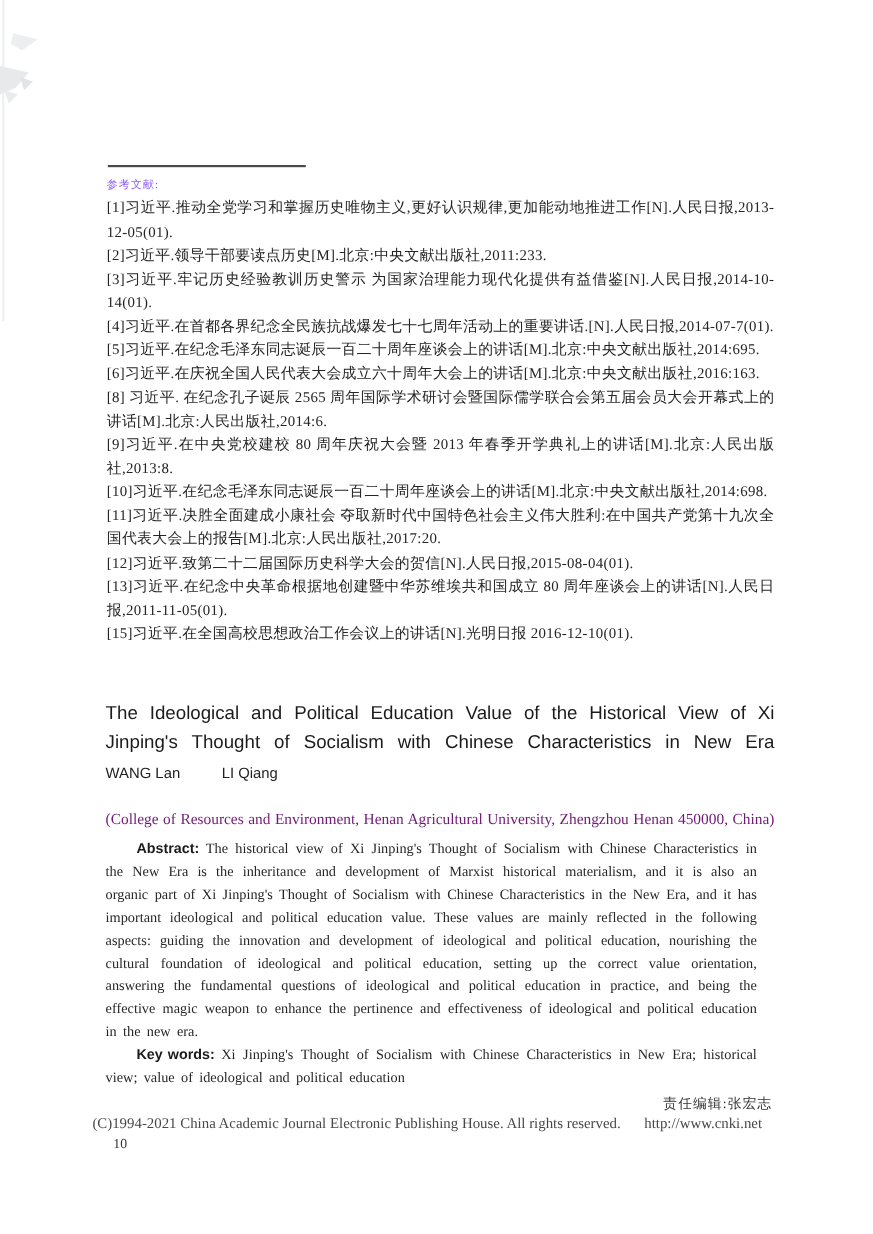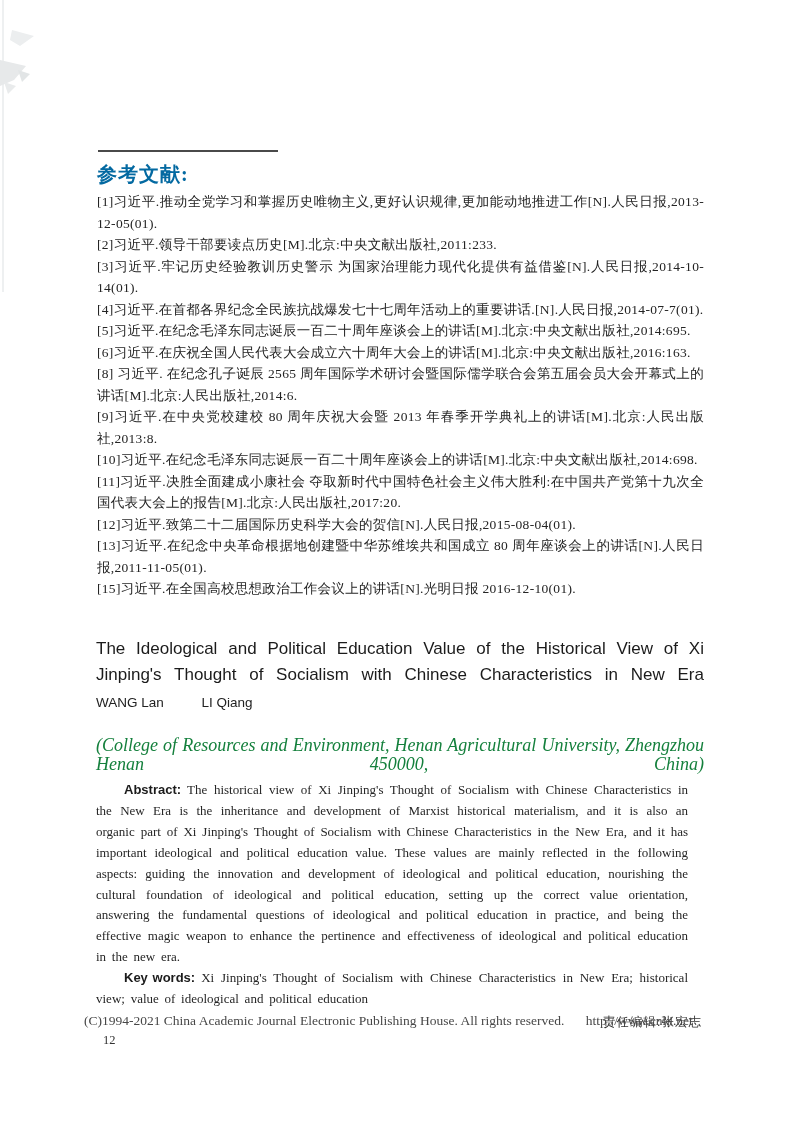--- a/index.html
+++ b/index.html
@@ -29,23 +29,23 @@
     background: #4a4a4a;
   }
 
   
   .refs {
     position: absolute; left: 97px; top: 161px;
     width: 607px;
   }
   .refs h3 {
     margin: 0 0 3px 0;
-    font-size: 20px; font-weight: bold;
+    font-size: 10px; font-weight: normal;
     letter-spacing: 1px;
-    color: #0369a1;
+    color: #8b5cf6;
     font-family: "Liberation Serif", "DejaVu Serif", serif;
   }
   .refs p.ref {
     margin: 0;
     font-size: 13.5px;
     line-height: 21.5px;
     letter-spacing: 0.3px;
     text-align: justify;
     color: #242424;
   }
@@ -68,26 +68,25 @@
   .authors {
     margin-top: 6px;
     font-family: "Liberation Sans", "DejaVu Sans", sans-serif;
     font-size: 13.5px;
     color: #222;
     line-height: 19px;
   }
   .authors .author + .author { margin-left: 34px; }
   .affiliation {
     margin: 24px 0 0 0;
-    font-size: 18px;
+    font-size: 14px;
     line-height: 19px;
-    color: #15803d;
+    color: #701a75;
     text-align: justify;
     text-align-last: justify;
-    font-style: italic;
   }
   .para {
     margin: 6px 16px 0 0;
     font-size: 13px;
     line-height: 20.9px;
     word-spacing: 2.5px;
     text-align: justify;
     color: #262626;
     text-indent: 28px;
   }
@@ -167,15 +166,15 @@
     <p class="para keywords">
       <span class="label">Key words:</span><span>Xi Jinping's Thought of Socialism with Chinese Characteristics in New Era; historical view; value of ideological and political education</span>
     </p>
     <p class="editor">责任编辑:张宏志</p>
   </section>
 
   <div class="footer">
     <span>(C)1994-2021 China Academic Journal Electronic Publishing House. All rights reserved.</span>
     <span class="url">http://www.cnki.net</span>
   </div>
-  <div class="pageno">12</div>
+  <div class="pageno">10</div>
 
 </div>
 
 </body></html>

